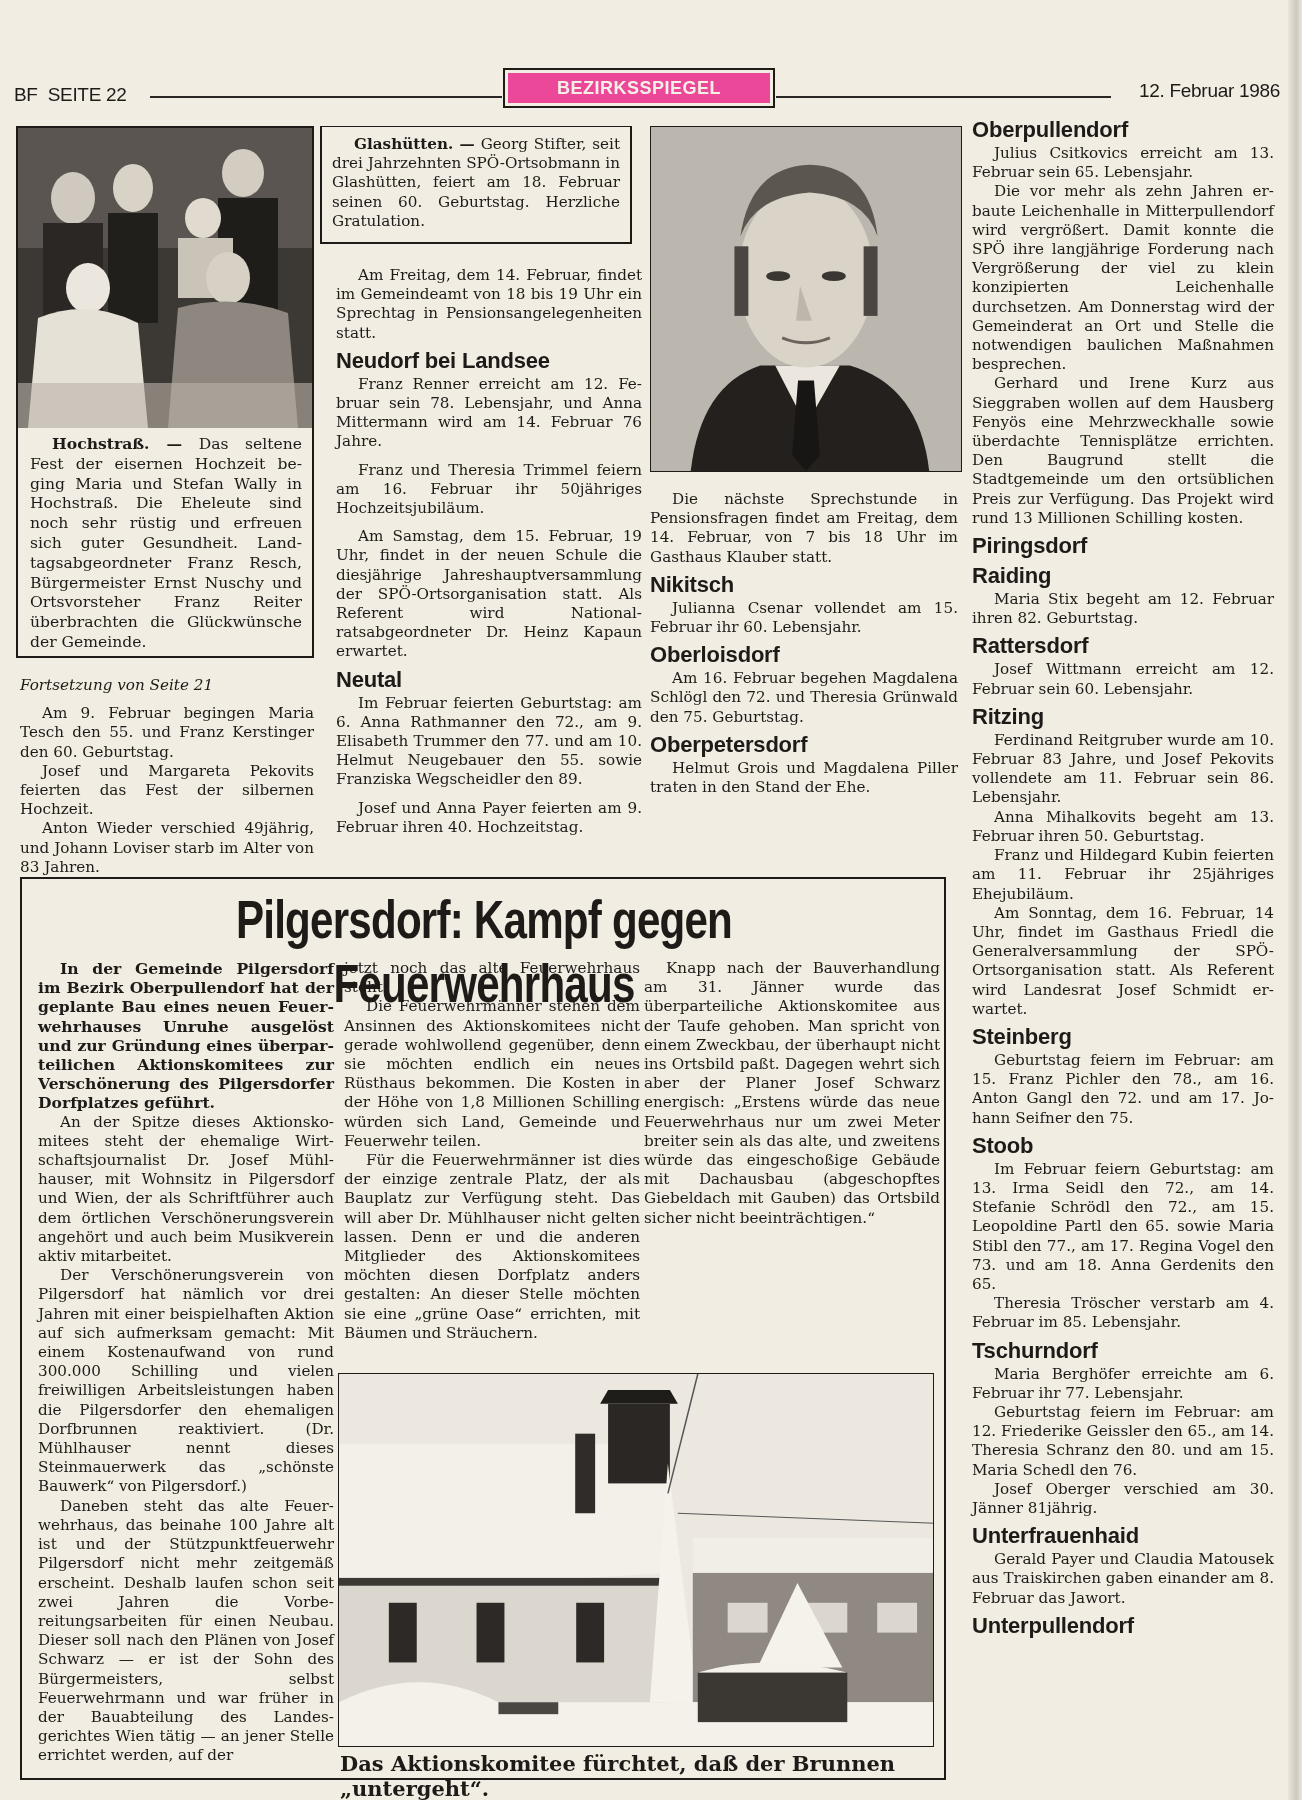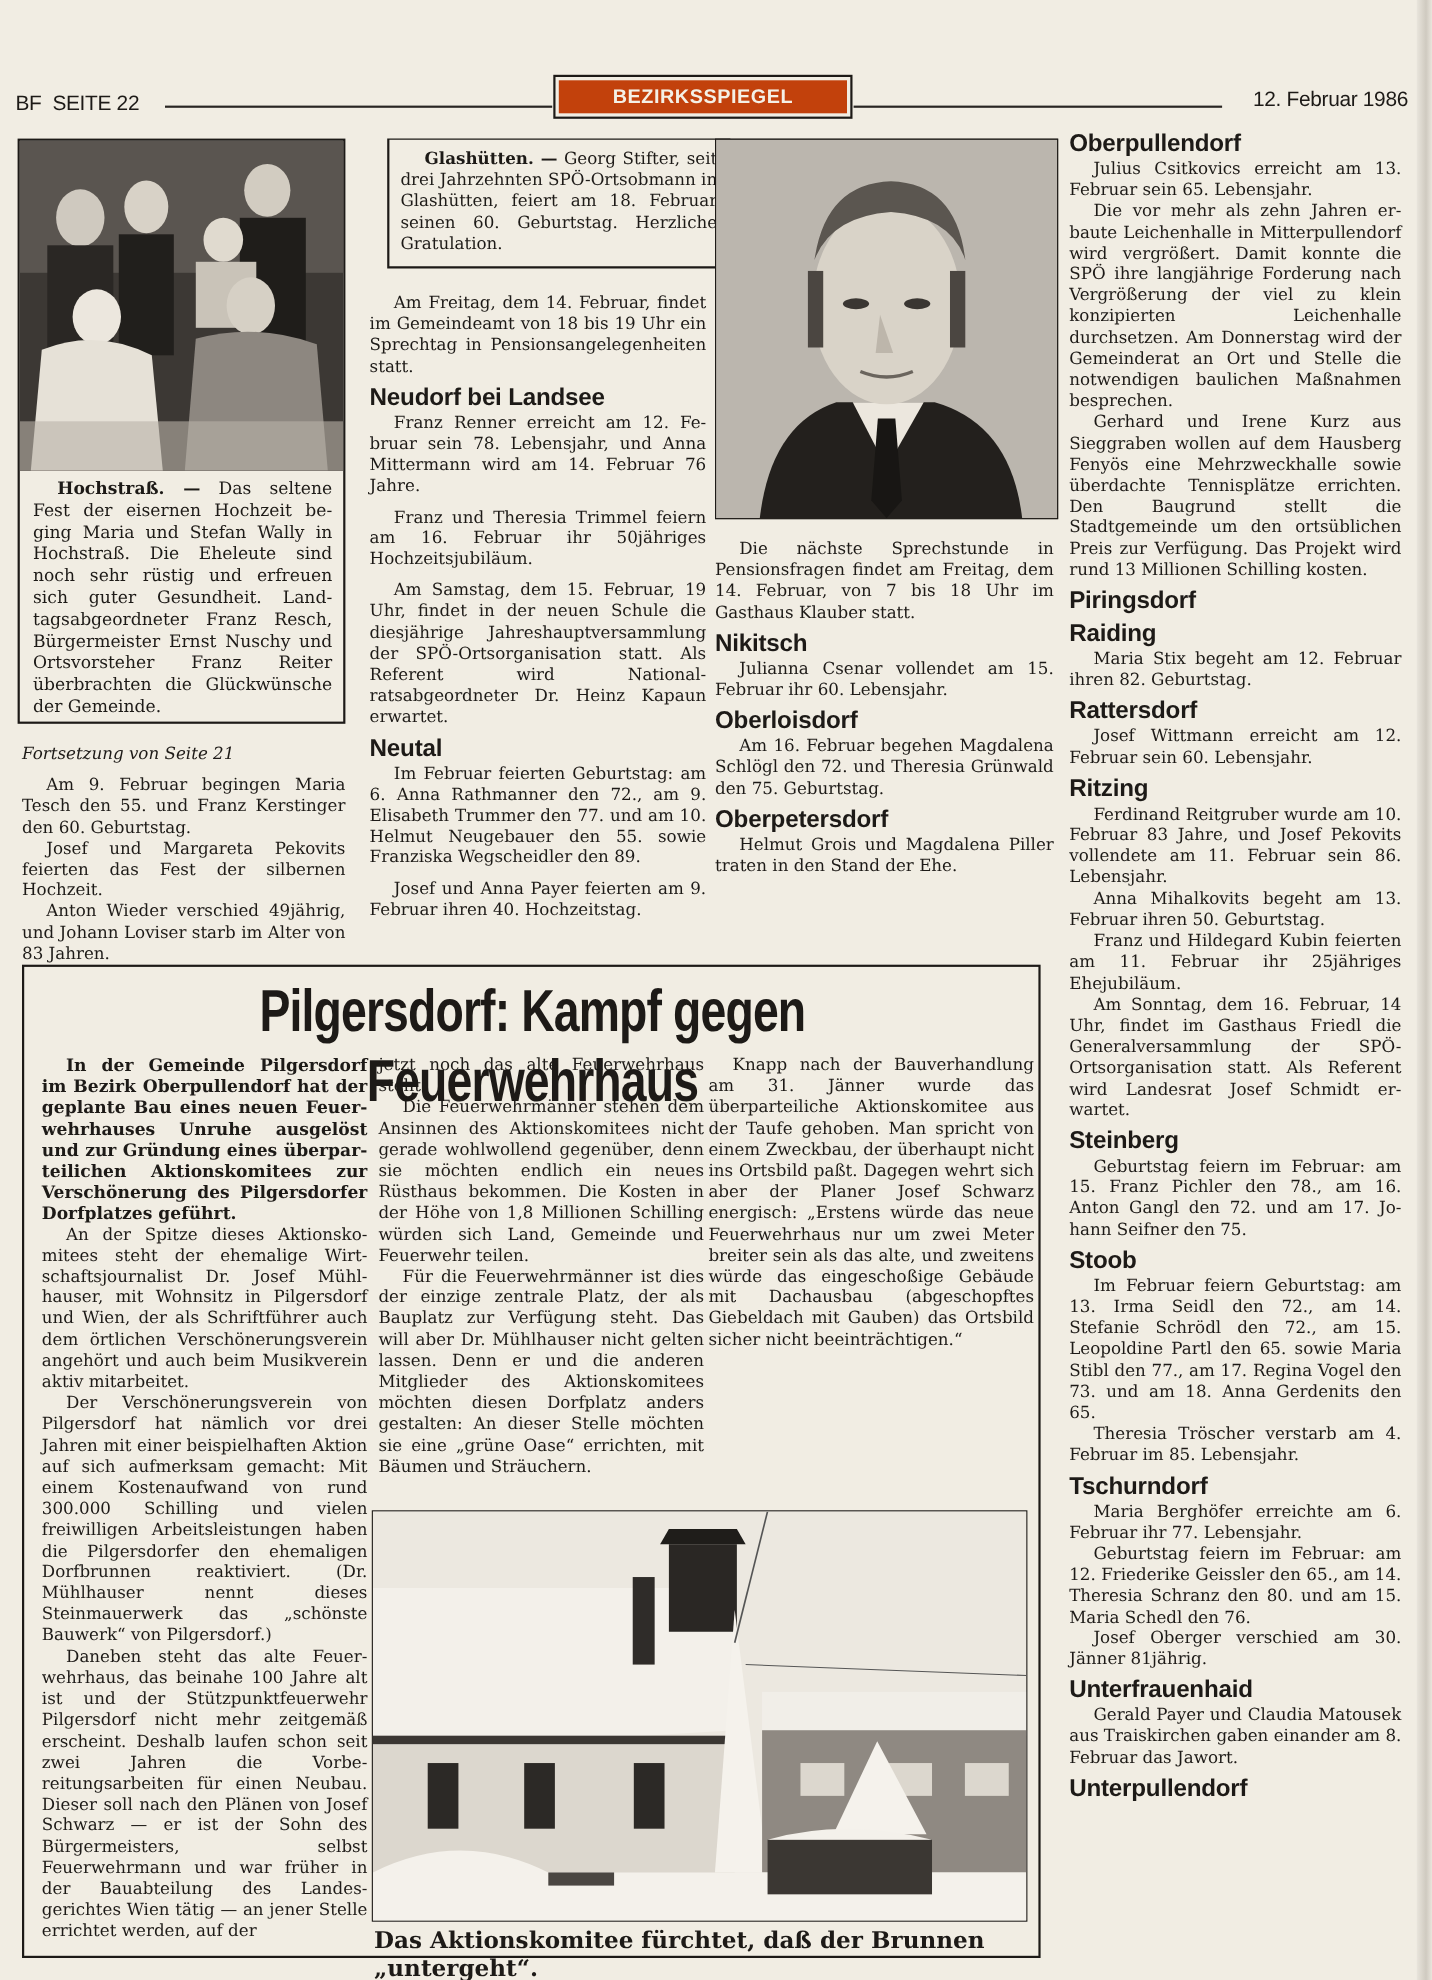--- a/index.html
+++ b/index.html
@@ -17,21 +17,21 @@
 
   
   .hdr-left { left: 14px; top: 84px; font-size: 19px; letter-spacing: -0.3px; }
   .hdr-date { right: 22px; top: 80px; font-size: 19px; letter-spacing: -0.3px; }
   .hdr-rule { height: 2px; background: #2a2623; top: 96px; }
   .masthead {
     left: 503px; top: 68px; width: 272px; height: 40px;
     border: 2px solid #1d1a17; padding: 3px;
   }
   .masthead-inner {
-    background: #c2410c; color: #f4f0e6; height: 100%;
+    background: #ec4899; color: #f4f0e6; height: 100%;
     display: flex; align-items: center; justify-content: center;
     font-weight: bold; font-size: 18px; letter-spacing: 0.5px;
   }
 
   
   .col { font-size: 15.2px; line-height: 19.2px; text-align: justify; hyphens: manual; }
   .col p { text-indent: 22px; }
   .col p + p { margin-top: 0; }
   .col .gap { margin-top: 9px; }
   .hd {
@@ -99,21 +99,21 @@
   </div>
 </div>
 
 <div class="abs col" style="left:20px; top:676px; width:294px;">
   <div style="font-style:italic; text-indent:0;">Fortsetzung von Seite 21</div>
   <p class="gap">Am 9. Februar begingen Maria Tesch den 55. und Franz Kerstinger den 60. Geburtstag.</p>
   <p>Josef und Margareta Pekovits feierten das Fest der silbernen Hochzeit.</p>
   <p>Anton Wieder verschied 49jährig, und Johann Loviser starb im Alter von 83 Jahren.</p>
 </div>
 
-<div class="abs boxed col" style="left:352px; top:126px; width:312px; height:118px; padding:8px 10px 0 10px; border-top-width:1px;">
+<div class="abs boxed col" style="left:320px; top:126px; width:312px; height:118px; padding:8px 10px 0 10px; border-top-width:1px;">
   <p><span class="lead">Glashütten. —</span><span> Georg Stifter, seit drei Jahrzehnten SPÖ-Ortsob­mann in Glashütten, feiert am 18. Februar seinen 60. Geburtstag. Herzliche Gratulation.</span></p>
 </div>
 
 <div class="abs col" style="left:336px; top:266px; width:306px;">
   <p>Am Freitag, dem 14. Februar, fin­det im Gemeindeamt von 18 bis 19 Uhr ein Sprechtag in Pensionsan­gelegenheiten statt.</p>
 
   <div class="hd">Neudorf bei Landsee</div>
   <p>Franz Renner erreicht am 12. Fe­bruar sein 78. Lebensjahr, und Anna Mittermann wird am 14. Fe­bruar 76 Jahre.</p>
   <p class="gap">Franz und Theresia Trimmel feiern am 16. Februar ihr 50jähri­ges Hochzeitsjubiläum.</p>
   <p class="gap">Am Samstag, dem 15. Februar, 19 Uhr, findet in der neuen Schule die diesjährige Jahreshauptversamm­lung der SPÖ-Ortsorganisation statt. Als Referent wird National­ratsabgeordneter Dr. Heinz Ka­paun erwartet.</p>

